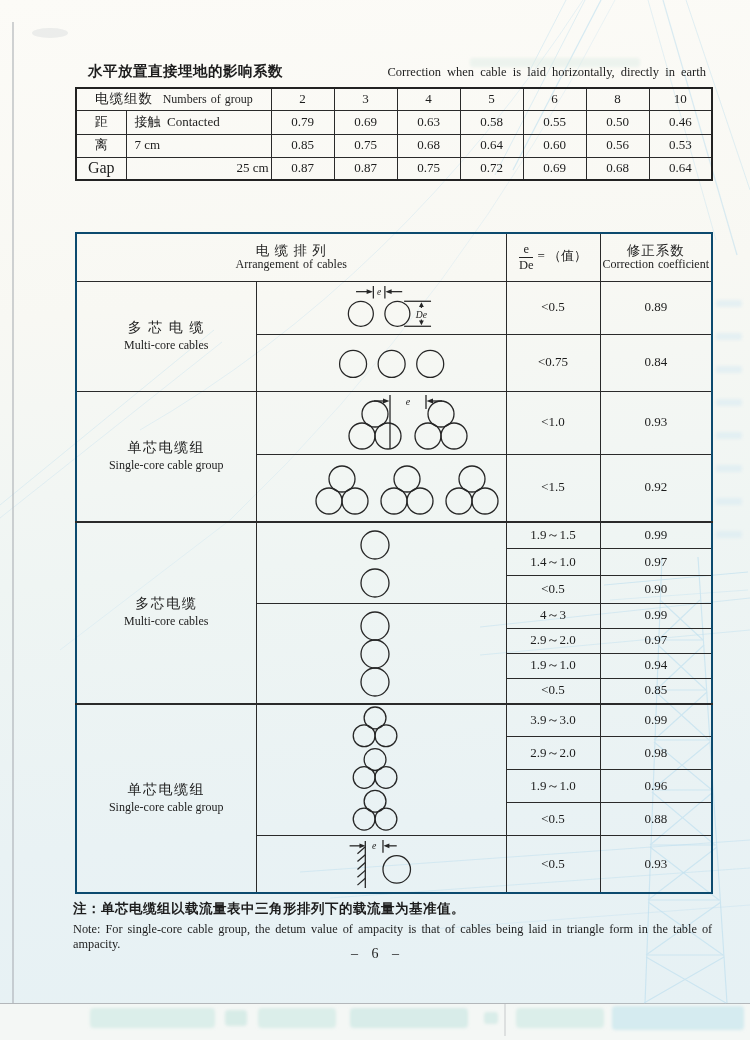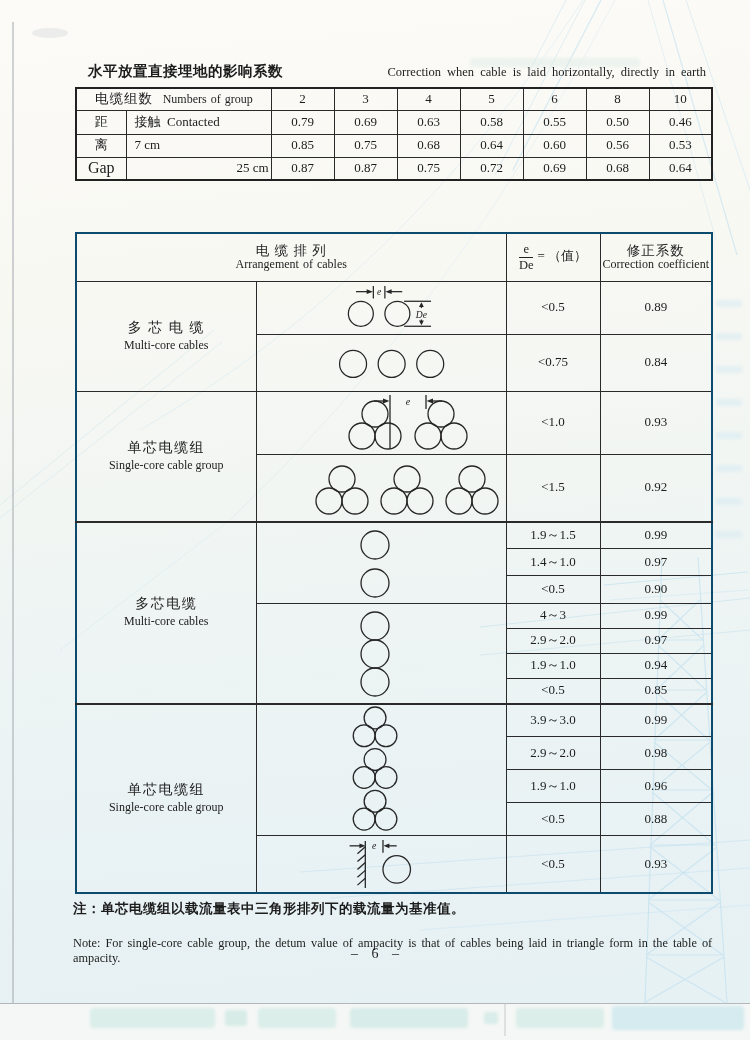--- a/index.html
+++ b/index.html
@@ -38,21 +38,21 @@
   .ratio-suffix{font-size:13px;margin-left:4px;}
   .diag-cell{padding:1px 0;}
   .diag-cell svg{display:block;margin:0 auto;}
   .dg{stroke:#262626;stroke-width:1.3;fill:none;}
   .dg-t{font-size:10px;font-style:italic;fill:#222;stroke:none;}
   .dg-a{fill:#262626;stroke:none;}
 
   
   .note{left:73px;top:900px;width:655px;}
   .note .zh{font-weight:600;font-size:13.5px;letter-spacing:.5px;}
-  .note .en{font-size:12.3px;word-spacing:2px;margin-top:18px;}
+  .note .en{font-size:12.3px;word-spacing:2px;margin-top:4px;}
   .page-num{left:0;top:946px;width:750px;text-align:center;font-size:14px;word-spacing:10px;}
 </style>
 </head>
 <body>
 
 <div class="abs page-bg"></div>
 <div class="abs under-strip"></div>
 <div class="abs bottom-white"></div>
 
 <svg class="wm" width="750" height="1057" viewBox="0 0 750 1057">

